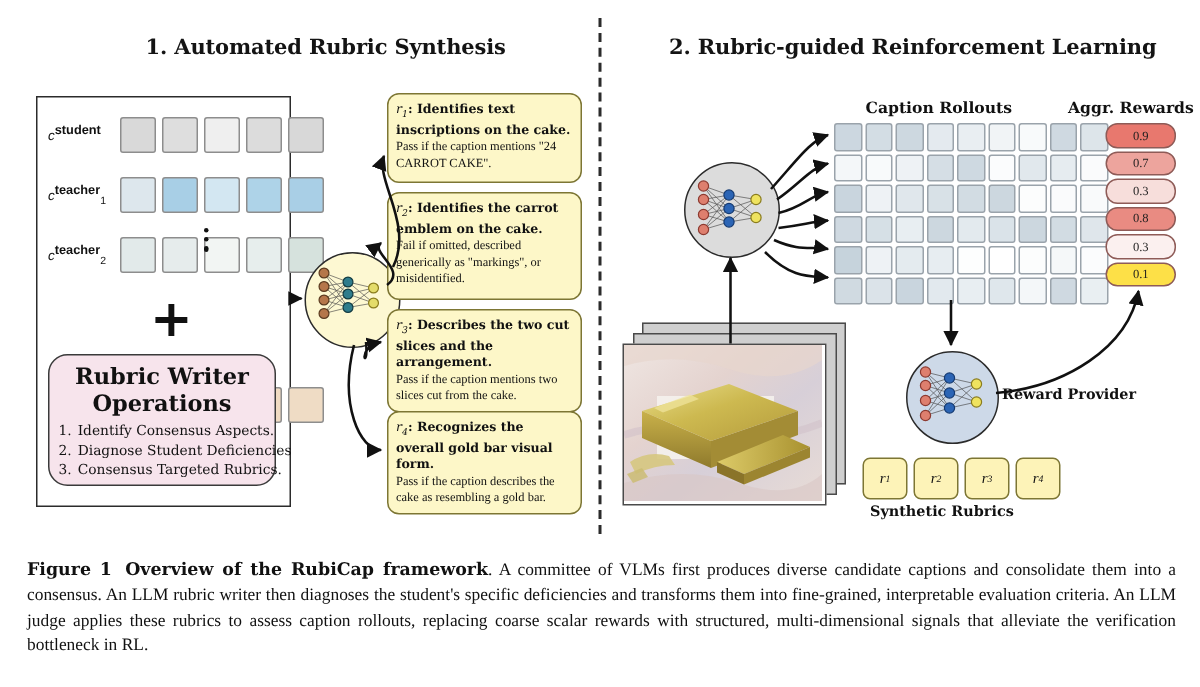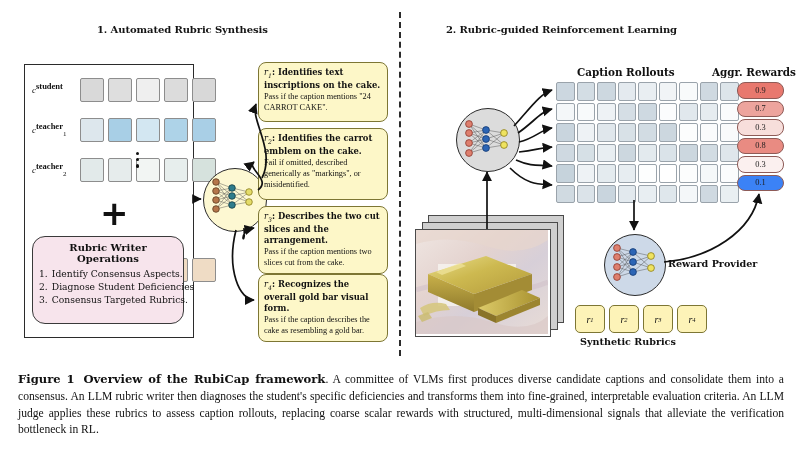--- a/index.html
+++ b/index.html
@@ -10,21 +10,21 @@
     color:#111;
     overflow:hidden;
   }
   #root{position:relative;width:800px;height:458px;}
 
   
   .panel-title{
     position:absolute;
     font-family:"DejaVu Serif", serif;
     font-weight:bold;
-    font-size:10px;
+    font-size:14px;
     letter-spacing:-0.1px;
     white-space:nowrap;
     color:#141414;
   }
   #title-left{left:97px;top:24px;}
   #title-right{left:446px;top:24px;}
 
   
   #divider{
     position:absolute;left:399px;top:12px;width:0;height:344px;
@@ -33,21 +33,21 @@
 
   
   #caption-box{
     position:absolute;left:24px;top:64px;width:168px;height:272px;
     border:1.6px solid #2b2b2b;background:#fff;
   }
   .matrix-row{position:absolute;display:flex;gap:4px;}
   .cell{width:22px;height:22px;border:1.4px solid #8d8d8d;border-radius:2px;}
   .rowlab{
     position:absolute;
-    font-family:Liberation Serif, serif;
+    font-family:Liberation Sans, sans-serif;
     font-size:9px;white-space:nowrap;color:#111;text-align:right;
   }
   .rowlab i{font-style:italic;}
   .rowlab .sup{font-weight:bold;font-size:8.5px;}
   .rowlab .sub{font-size:7px;}
 
   #ellipsis{
     position:absolute;left:136px;top:152px;
     display:flex;flex-direction:column;align-items:center;gap:3px;
   }
@@ -60,21 +60,21 @@
   }
 
   
   #ops-box{
     position:absolute;left:32px;top:236px;width:152px;height:88px;
     background:#f7e4ec;border:1.4px solid #3a3a3a;border-radius:13px;
     padding:5px 6px 0 6px;box-sizing:border-box;
   }
   #ops-title{
     text-align:center;font-family:"DejaVu Serif", serif;font-weight:bold;
-    font-size:10px;margin-bottom:3px;color:#111;
+    font-size:15px;margin-bottom:3px;color:#111;
   }
   .ops-item{
     font-family:"DejaVu Serif", serif;font-size:9.2px;line-height:1.42;
     color:#111;white-space:nowrap;display:flex;gap:4px;
   }
   .ops-num{width:9px;text-align:left;}
 
   
   #llm-net{
     position:absolute;left:203px;top:168px;width:62px;height:62px;
@@ -328,21 +328,21 @@
         <div class="ro-cell" style="background: rgb(207, 217, 225);"></div>
         <div class="ro-cell" style="background: rgb(233, 239, 242);"></div>
       </div>
     </div>
   <div id="reward-col">
       <div class="reward-pill" style="background: rgb(232, 120, 110);">0.9</div>
       <div class="reward-pill" style="background: rgb(237, 164, 157);">0.7</div>
       <div class="reward-pill" style="background: rgb(247, 222, 219);">0.3</div>
       <div class="reward-pill" style="background: rgb(233, 139, 130);">0.8</div>
       <div class="reward-pill" style="background: rgb(251, 240, 239);">0.3</div>
-      <div class="reward-pill" style="background: #3b82f6;">0.1</div>
+      <div class="reward-pill" style="background: #fde047;">0.1</div>
     </div>
 
   <div id="policy-net"></div>
   <div id="reward-net"></div>
   <div id="reward-net-label">Reward Provider</div>
 
   <div class="img-frame" id="img-back"></div>
   <div class="img-frame" id="img-mid"></div>
   <div class="img-frame" id="img-front">
     <svg width="132" height="104" viewBox="0 0 132 104">

